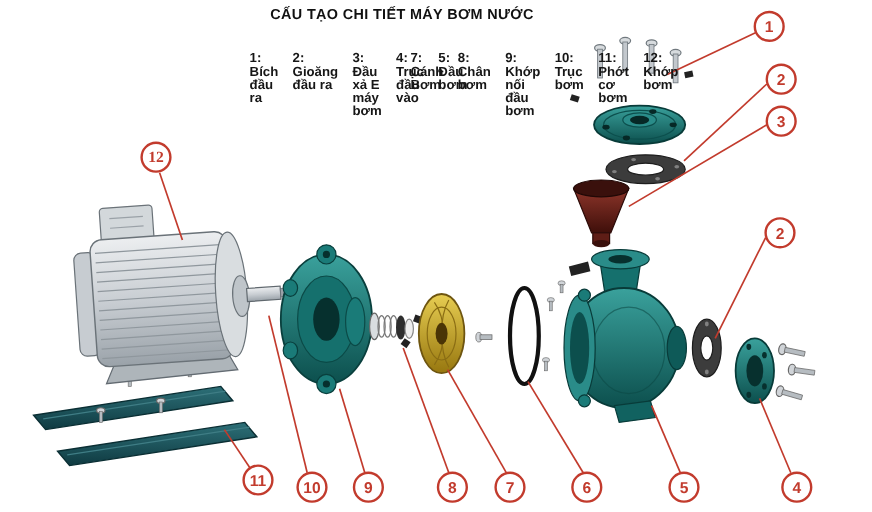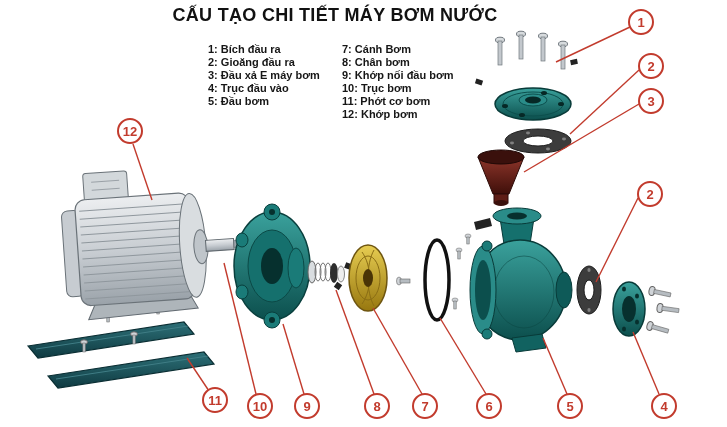--- a/index.html
+++ b/index.html
@@ -3,27 +3,27 @@
 <meta charset="utf-8">
 <style>
   html,body{margin:0;padding:0;background:#fff;}
   .stage{
     position:relative;width:727px;height:427px;background:#ffffff;overflow:hidden;
     font-family:"Liberation Sans", sans-serif;
   }
   .art{position:absolute;left:0;top:0;}
   .title{
     position:absolute;top:5px;left:130px;width:410px;margin:0;text-align:center;
-    font-size:18px;font-weight:bold;color:#111;letter-spacing:.3px;
+    font-size:12px;font-weight:bold;color:#111;letter-spacing:.3px;
   }
   .legend{
     position:absolute;top:44px;left:208px;display:flex;gap:16px;
     font-size:11px;font-weight:bold;color:#161616;
   }
-  .legend .col{display:flex;flex-direction:column;gap:2px;line-height:11px;}
+  .legend .col{display:flex;flex-direction:row;gap:12px;line-height:11px;}
   .legend .col.c1{width:118px;}
   .legend .col.c2{width:150px;}
   .callout{
     position:absolute;width:26px;height:26px;box-sizing:border-box;
     border:2px solid #c23b2d;border-radius:50%;background:#fff;
     color:#c23b2d;font-size:13px;font-weight:bold;
     display:flex;align-items:center;justify-content:center;
   }
 </style>
 </head>
@@ -284,15 +284,15 @@
   <div class="callout" style="left:638px;top:88px;">3</div>
   <div class="callout" style="left:637px;top:181px;">2</div>
   <div class="callout" style="left:651px;top:393px;">4</div>
   <div class="callout" style="left:557px;top:393px;">5</div>
   <div class="callout" style="left:476px;top:393px;">6</div>
   <div class="callout" style="left:412px;top:393px;">7</div>
   <div class="callout" style="left:364px;top:393px;">8</div>
   <div class="callout" style="left:294px;top:393px;">9</div>
   <div class="callout" style="left:247px;top:393px;">10</div>
   <div class="callout" style="left:202px;top:387px;">11</div>
-  <div class="callout" style="left:117px;top:118px;">12</div>
+  <div class="callout" style="left:117px;top:118px;font-family:Liberation Serif, serif;">12</div>
 
 </div>
 
 </body></html>

